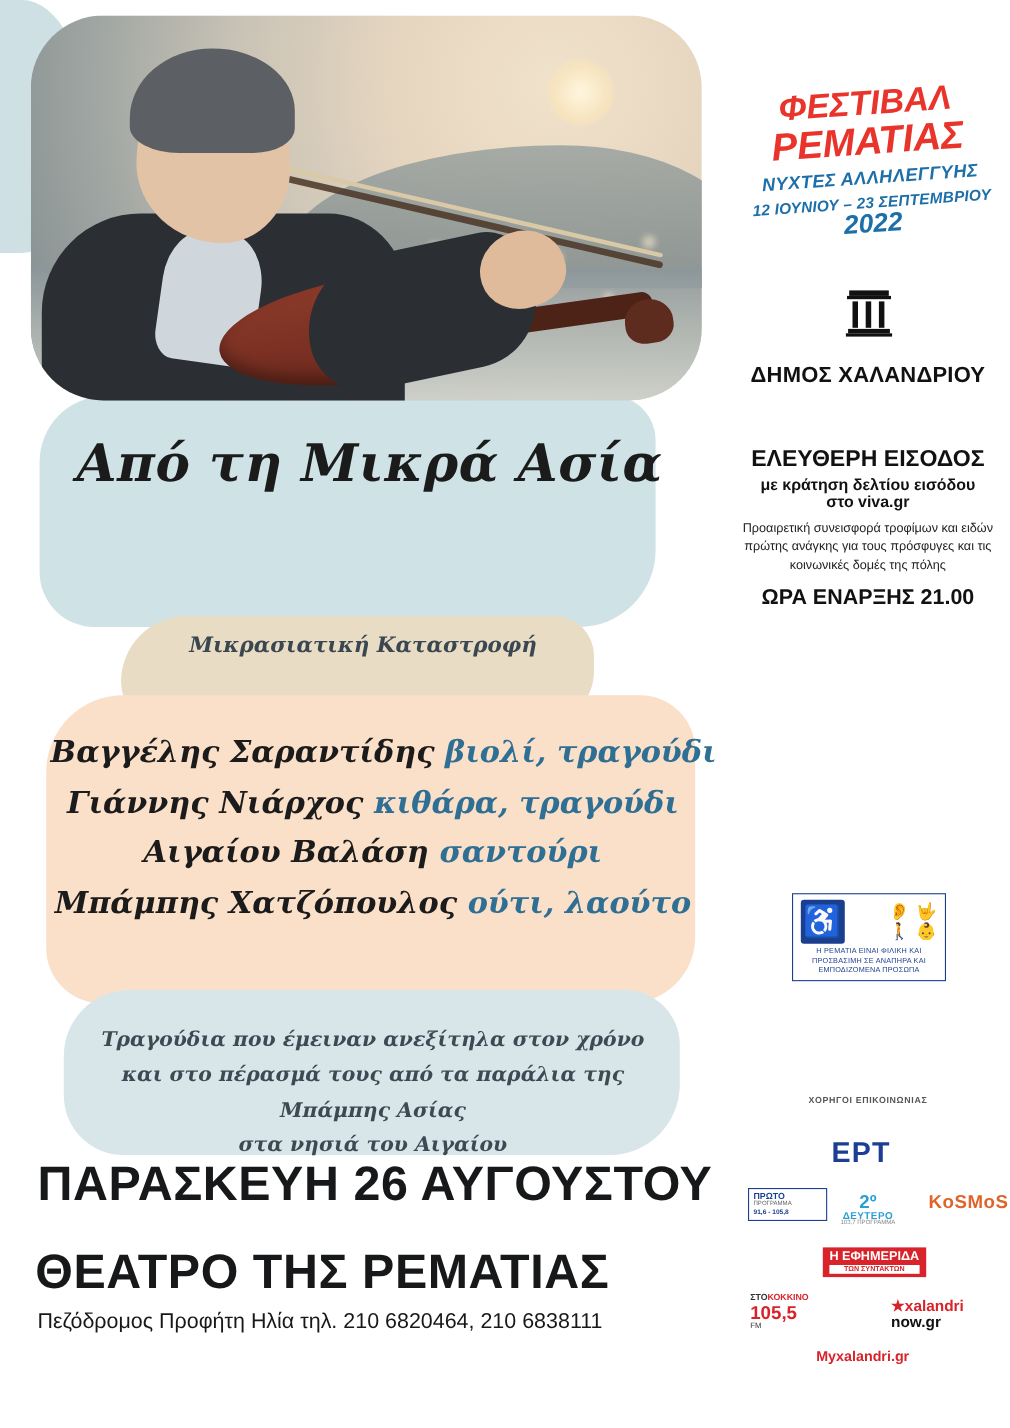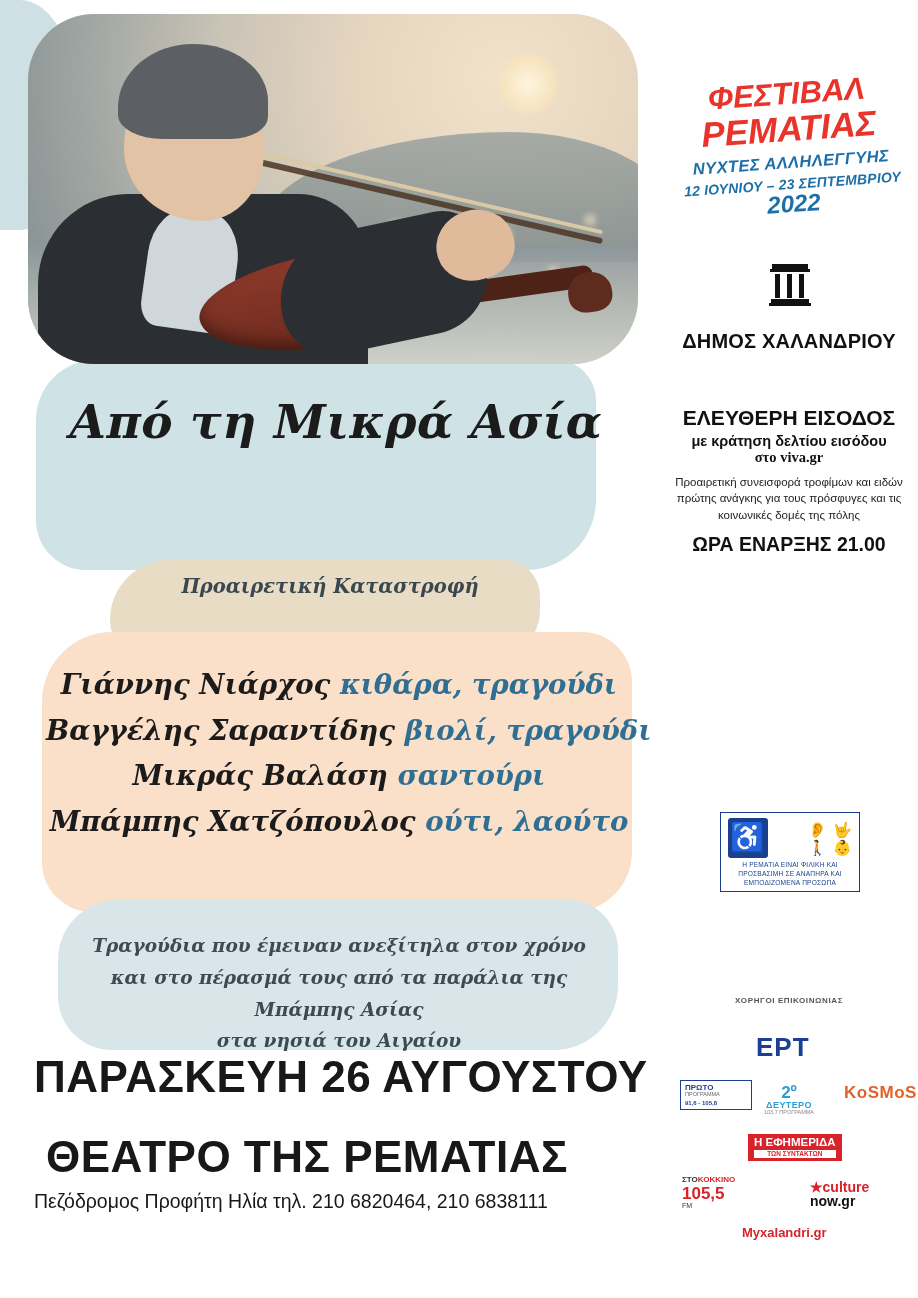--- a/index.html
+++ b/index.html
@@ -268,21 +268,21 @@
     width: 620px;
     font-family: "Liberation Sans", sans-serif;
     font-weight: 700;
     font-size: 44px;
     letter-spacing: .5px;
     color: #17181a;
     white-space: nowrap;
   }
   .venue-line {
     position: absolute;
-    left: 46px;
+    left: 32px;
     top: 1132px;
     width: 620px;
     font-family: "Liberation Sans", sans-serif;
     font-weight: 700;
     font-size: 44px;
     letter-spacing: .5px;
     color: #17181a;
     white-space: nowrap;
   }
   .address-line {
@@ -409,21 +409,21 @@
     font-weight: 700;
     font-size: 21px;
   }
   .entry .e2 {
     font-family: "Liberation Sans", sans-serif;
     font-weight: 700;
     font-size: 14.5px;
     margin-top: 3px;
   }
   .entry .e3 {
-    font-family: Liberation Serif, serif;
+    font-family: Liberation Sans, sans-serif;
     font-weight: 700;
     font-size: 14.5px;
   }
   .entry .note {
     font-family: "Liberation Sans", sans-serif;
     font-size: 11.5px;
     line-height: 1.42;
     margin-top: 8px;
     color: #222;
     padding: 0 12px;
@@ -596,34 +596,34 @@
       <div class="violin-scroll"></div>
       <div class="fig-arm"></div>
       <div class="fig-hand"></div>
     </div>
 
     <div class="title-block">
       <div>Από τη Μικρά Ασία</div>
     </div>
 
     <div class="subtitle-block">
-      <div>Προαιρετική Καταστροφή</div>
+      <div>Μικρασιατική Καταστροφή</div>
     </div>
 
     <div class="performers">
+      <div>
+        <span>Βαγγέλης Σαραντίδης</span>
+        <span class="role">βιολί, τραγούδι</span>
+      </div>
       <div>
         <span>Γιάννης Νιάρχος</span>
         <span class="role">κιθάρα, τραγούδι</span>
       </div>
       <div>
-        <span>Βαγγέλης Σαραντίδης</span>
-        <span class="role">βιολί, τραγούδι</span>
-      </div>
-      <div>
-        <span>Μικράς Βαλάση</span>
+        <span>Αιγαίου Βαλάση</span>
         <span class="role">σαντούρι</span>
       </div>
       <div>
         <span>Μπάμπης Χατζόπουλος</span>
         <span class="role">ούτι, λαούτο</span>
       </div>
     </div>
 
     <div class="description">
       <div>Τραγούδια που έμειναν ανεξίτηλα στον χρόνο</div>
@@ -716,21 +716,21 @@
 
     <div class="sp sp-kokkino">
       <div class="k1">
         <span>ΣΤΟ</span><b>ΚΟΚΚΙΝΟ</b>
       </div>
       <div class="k2">105,5</div>
       <div class="k3">FM</div>
     </div>
 
     <div class="sp sp-culture">
-      <div class="c1"><span style="color:#d8232a">★</span><span>culture</span></div>
+      <div class="c1"><span style="color:#d8232a">★</span><span>xalandri</span></div>
       <div class="c2">now.gr</div>
     </div>
 
     <div class="sp sp-myxalandri">
       <span>My</span><span>xalandri.gr</span>
     </div>
 
   </div>
 </div>
 

